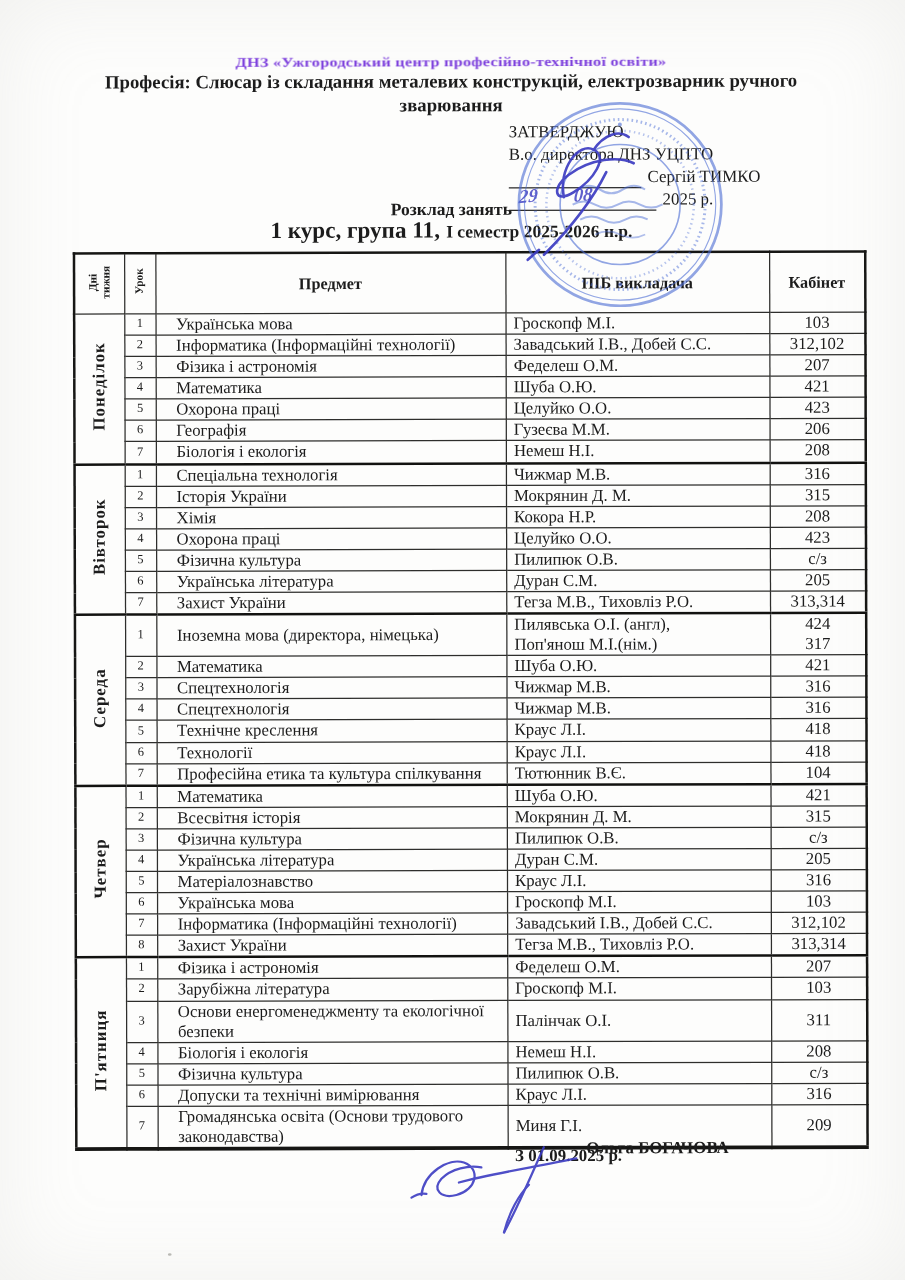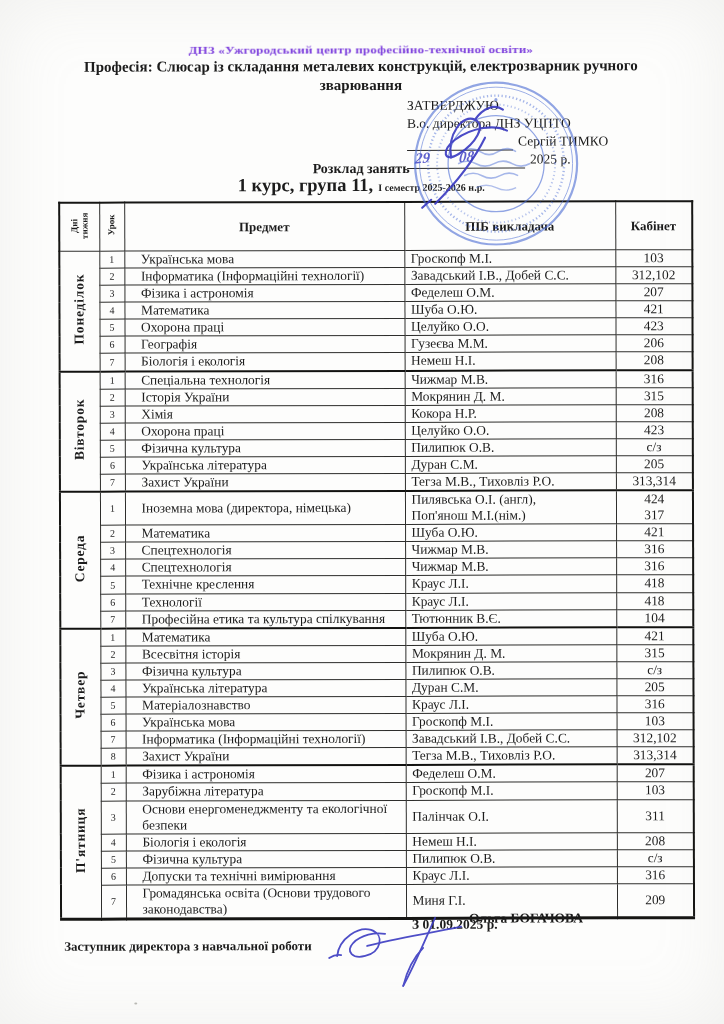--- a/index.html
+++ b/index.html
@@ -30,21 +30,21 @@
   .hw{
     position:absolute;color:#4444c4;font-style:italic;font-size:15px;
     transform:rotate(-6deg) skewX(-10deg);opacity:.85;font-weight:bold;
   }
   .hw-day{left:8px;top:52px;}
   .hw-month{left:52px;top:51px;}
 
   .title{position:absolute;top:161px;left:0;width:100%;text-align:center;font-weight:bold;font-size:14px;}
   .subtitle{position:absolute;top:175px;left:0;width:100%;text-align:center;font-weight:bold;}
   .subtitle .big{font-size:18.5px;}
-  .subtitle .small{font-size:10px;margin-left:5px;margin-top:44px;}
+  .subtitle .small{font-size:14px;margin-left:5px;margin-top:44px;}
 
   
   table.schedule{
     position:absolute;left:59px;top:201px;width:633px;
     border-collapse:collapse;table-layout:fixed;
     font-size:13.4px;line-height:1.2;
   }
   table.schedule td,table.schedule th{border:1px solid #2e2e2c;}
   table.schedule{border:2px solid #161614;}
   thead th{height:45px;font-size:13px;font-weight:bold;background:transparent;}
@@ -337,21 +337,20 @@
           <tr>
             <td class="cell-n">7</td>
             <td class="cell-subject">Громадянська освіта (Основи трудового законодавства)</td>
             <td class="cell-teacher">Миня Г.І.</td>
             <td class="cell-room">209</td>
           </tr>
         </tbody>
     </table>
 
     <div class="effective-date">З 01.09.2025 р.</div>
-    <div class="deputy-title">Заступник директора з навчальної роботи</div>
     <div class="deputy-name">Ольга БОГАЧОВА</div>
 
     <svg class="art stamp" width="200" height="168" viewBox="0 0 200 168">
       <g fill="none" stroke="#4a6bd4">
         <circle cx="100" cy="86" r="81" stroke-width="2.2"></circle>
         <circle cx="100" cy="86" r="76.5" stroke-width="0.9"></circle>
         <circle cx="100" cy="86" r="68" stroke-width="2.4" stroke-dasharray="1.3 2.4" opacity=".8"></circle>
         <circle cx="100" cy="86" r="59" stroke-width="2" stroke-dasharray="1.2 2.6" opacity=".65"></circle>
         <circle cx="100" cy="86" r="48" stroke-width="1.3"></circle>
         <path d="M66,74 q9,-6 18,0 t18,0 t18,0" stroke-width="1.6" opacity=".8"></path>

